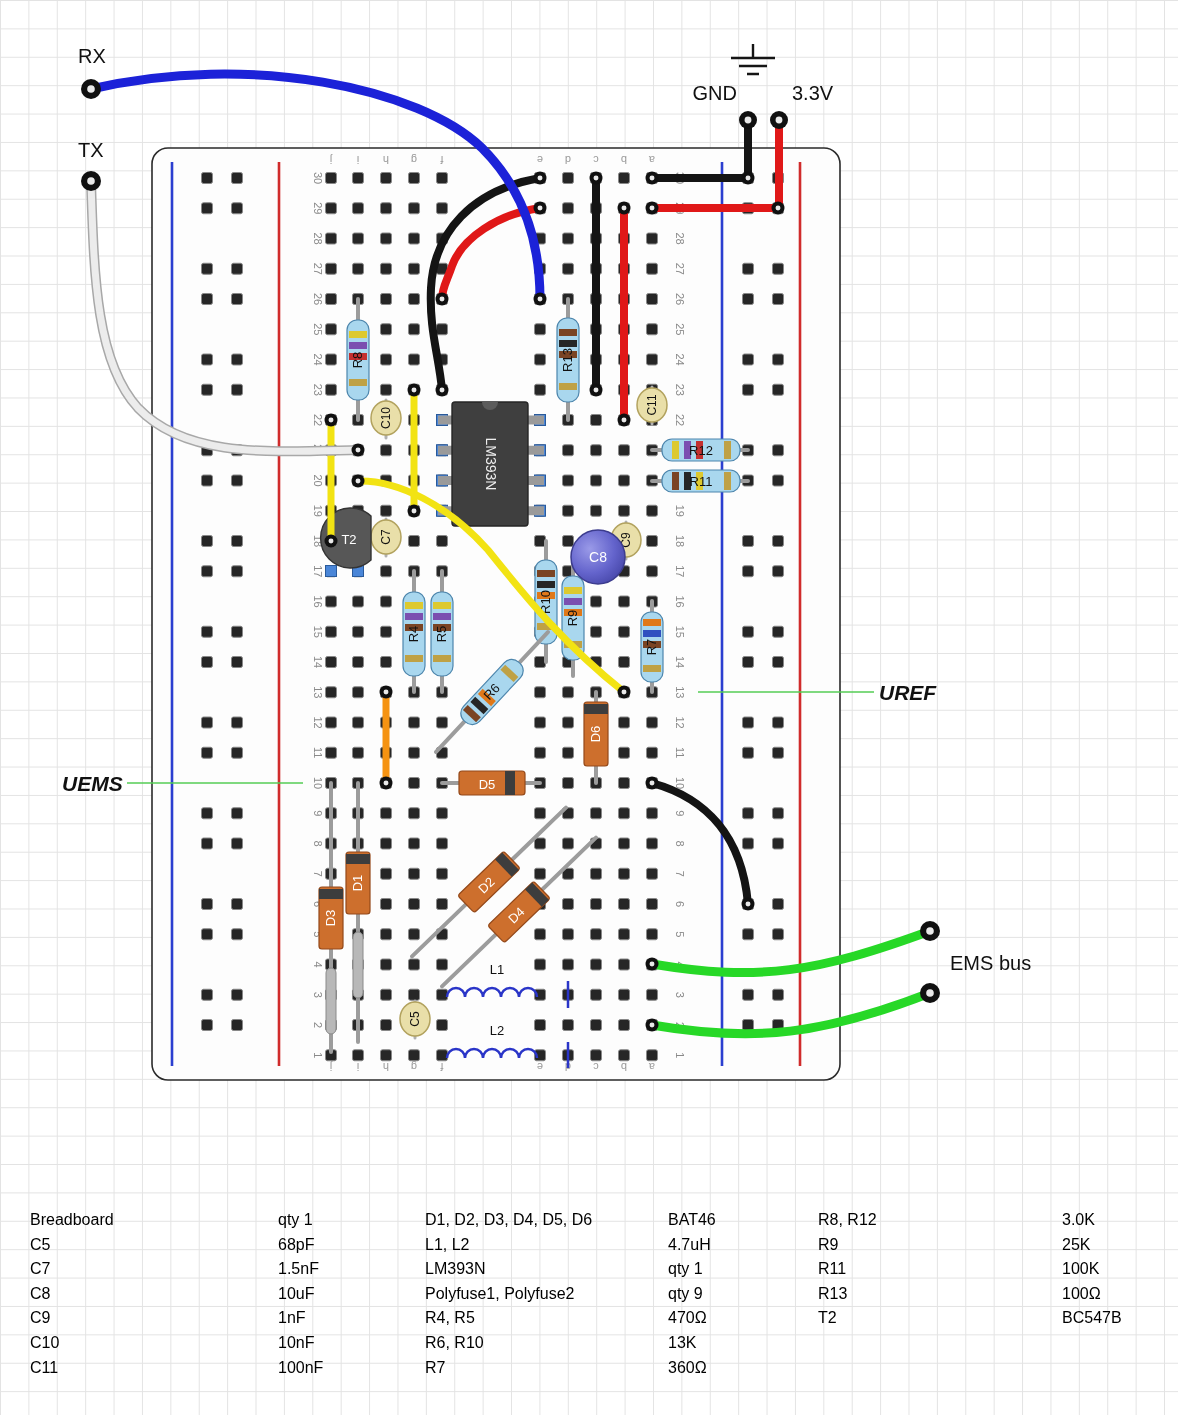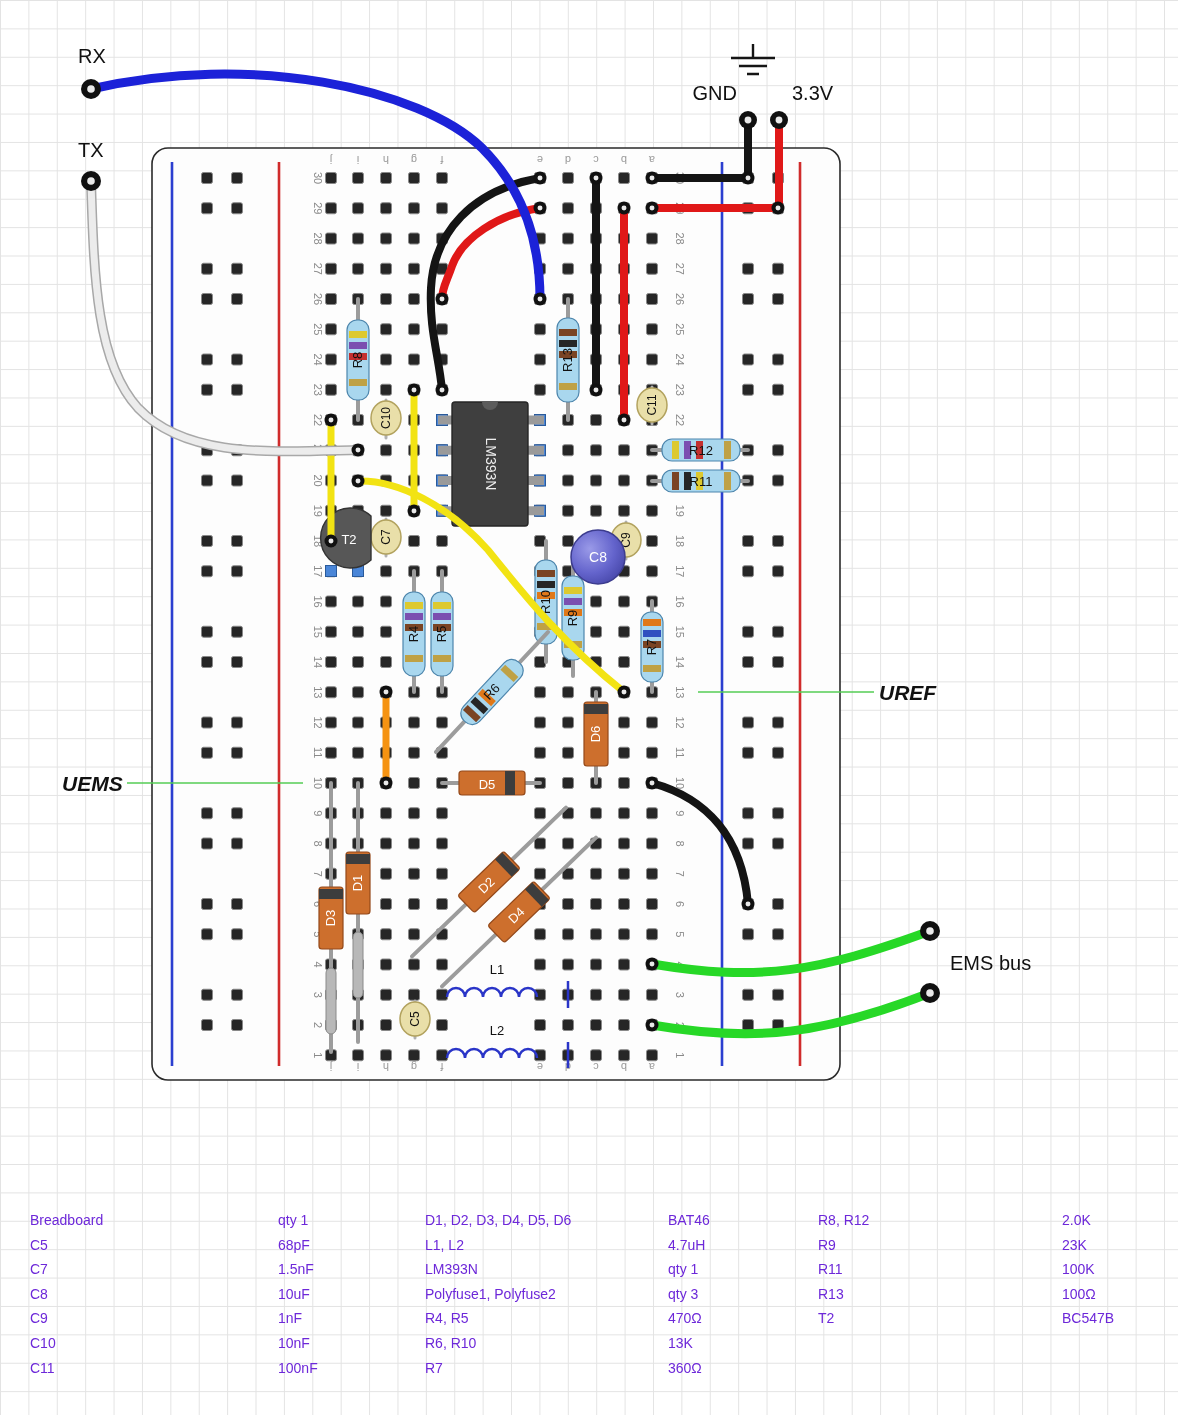--- a/index.html
+++ b/index.html
@@ -22,21 +22,21 @@
   .ltr{font-size:11px;fill:#999;}
   .lead{stroke:#9c9c9c;stroke-width:4;stroke-linecap:round;fill:none;}
   .lead2{stroke:#b0b0b0;stroke-width:3;stroke-linecap:round;fill:none;}
   .rbody{fill:#a9d7ee;stroke:#4d86ad;stroke-width:1.2;}
   .dbody{fill:#cd6f2d;stroke:#94491a;stroke-width:1.2;}
   .dband{fill:#3d3d3d;}
   .cap{fill:#e9dfa9;stroke:#b2a25e;stroke-width:1.5;}
   .wire{fill:none;stroke-linecap:round;}
   .pin{fill:#4a86d8;stroke:#2a5a9a;stroke-width:1;}
   .stub{fill:#9a9a9a;}
-  .bom{position:absolute;left:30px;top:1208px;right:16px;font-size:14px;color:#6d28d9;}
+  .bom{position:absolute;left:30px;top:1208px;right:16px;font-size:16px;color:#000000;}
   .bom-row{display:grid;grid-template-columns:248px 147px 243px 150px 244px auto;line-height:24.6px;}
 </style>
 </head>
 <body>
 
 <svg id="scene" width="1178" height="1415" viewBox="0 0 1178 1415">
   <defs>
     <radialGradient id="gradC8" cx="35%" cy="35%" r="75%">
       <stop offset="0%" stop-color="#9a9ae8"></stop>
       <stop offset="60%" stop-color="#6464cc"></stop>
@@ -832,43 +832,43 @@
   </g>
 </svg>
 
 <div class="bom">
   <div class="bom-row">
     <span>Breadboard</span>
       <span>qty 1</span>
       <span>D1, D2, D3, D4, D5, D6</span>
       <span>BAT46</span>
       <span>R8, R12</span>
-      <span>2.0K</span>
+      <span>3.0K</span>
   </div>
   <div class="bom-row">
     <span>C5</span>
       <span>68pF</span>
       <span>L1, L2</span>
       <span>4.7uH</span>
       <span>R9</span>
-      <span>23K</span>
+      <span>25K</span>
   </div>
   <div class="bom-row">
     <span>C7</span>
       <span>1.5nF</span>
       <span>LM393N</span>
       <span>qty 1</span>
       <span>R11</span>
       <span>100K</span>
   </div>
   <div class="bom-row">
     <span>C8</span>
       <span>10uF</span>
       <span>Polyfuse1, Polyfuse2</span>
-      <span>qty 3</span>
+      <span>qty 9</span>
       <span>R13</span>
       <span>100Ω</span>
   </div>
   <div class="bom-row">
     <span>C9</span>
       <span>1nF</span>
       <span>R4, R5</span>
       <span>470Ω</span>
       <span>T2</span>
       <span>BC547B</span>

